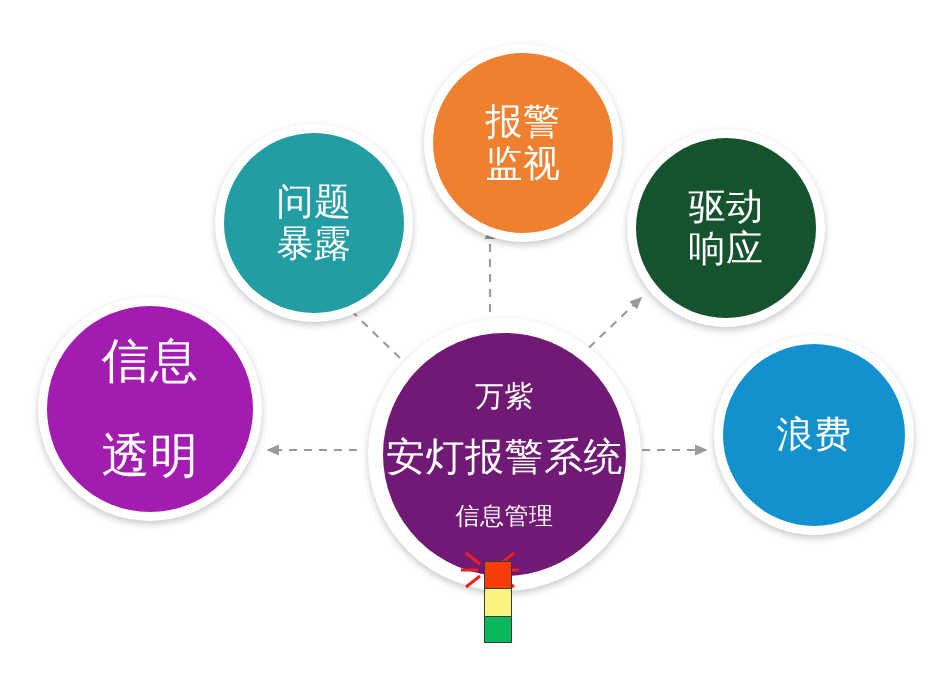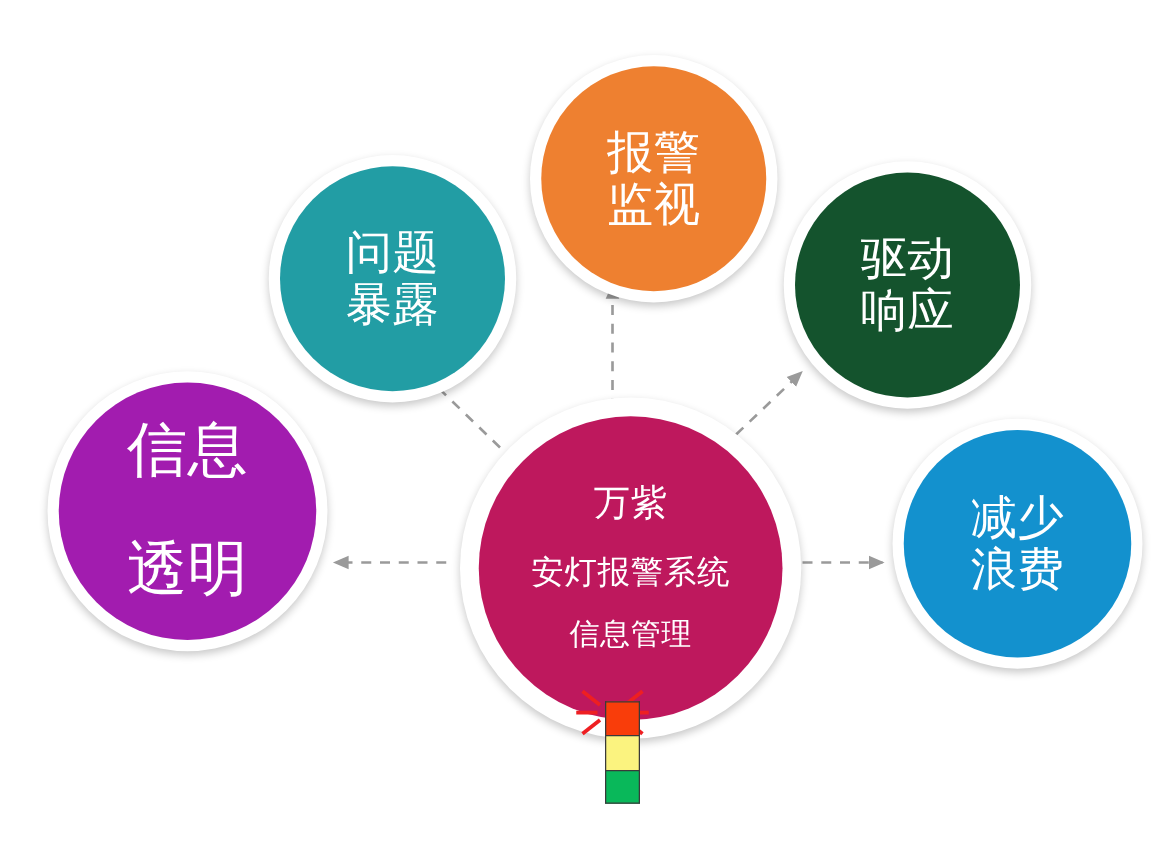--- a/index.html
+++ b/index.html
@@ -63,26 +63,26 @@
     font-size: 37px;
   }
 
   
   #node-hub {
     padding: 15px;
   }
   #node-hub .disc {
     width: 100%;
     height: 100%;
-    background: #be185d;
+    background: #701a75;
     justify-content: center;
     gap: 22px;
   }
   #node-hub .ln-1 { font-size: 29px; }
-  #node-hub .ln-2 { font-size: 26px; }
+  #node-hub .ln-2 { font-size: 39px; }
   #node-hub .ln-3 { font-size: 24px; }
 
   
   #andon-tower {
     position: absolute;
     left: 460px;
     top: 551px;
     width: 60px;
     height: 92px;
   }
@@ -152,21 +152,20 @@
 
   <div class="node satellite" id="node-info-transparent" style="left:38px; top:297px; width:206px; height:206px;">
     <div class="disc" style="background:#a21caf; font-size:48px;gap:40px;">
       <span class="ln">信息</span>
       <span class="ln">透明</span>
     </div>
   </div>
 
   <div class="node satellite" id="node-reduce-waste" style="left:714px; top:335px; width:182px; height:182px;">
     <div class="disc" style="background:#1391ce;">
-      <span class="ln">减少</span>
       <span class="ln">浪费</span>
     </div>
   </div>
 
   <div class="node" id="node-hub" style="left:368px; top:318px; width:243px; height:243px;">
     <div class="disc">
       <span class="ln ln-1">万紫</span>
       <span class="ln ln-2">安灯报警系统</span>
       <span class="ln ln-3">信息管理</span>
     </div>

